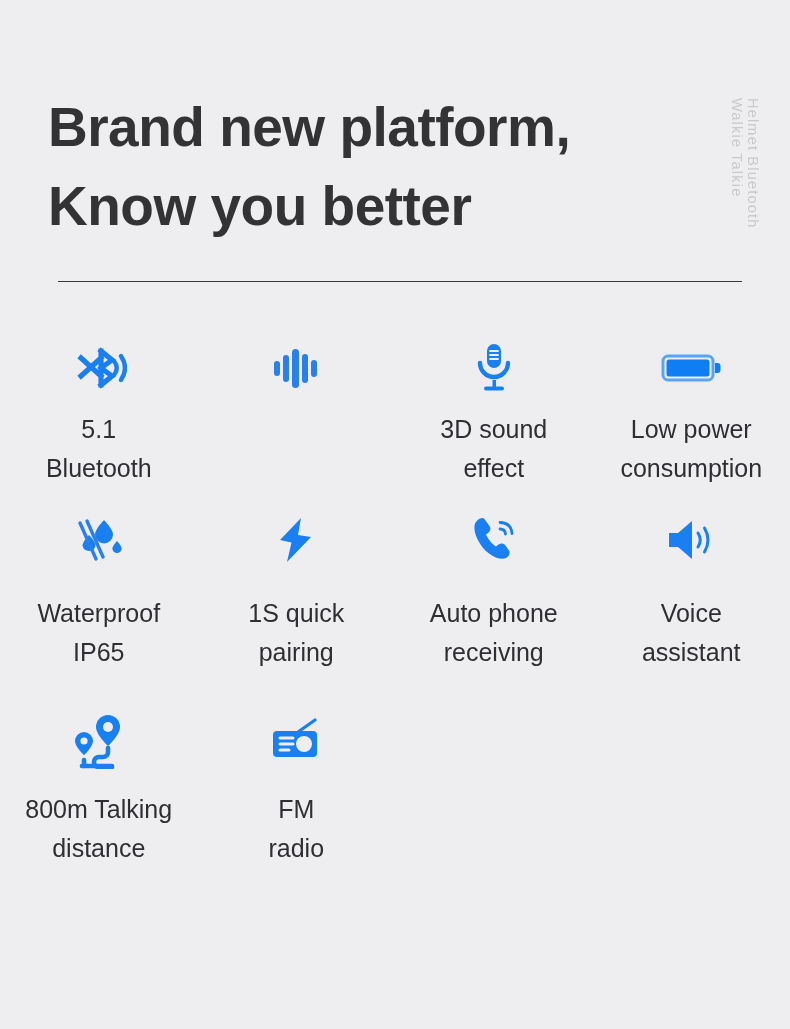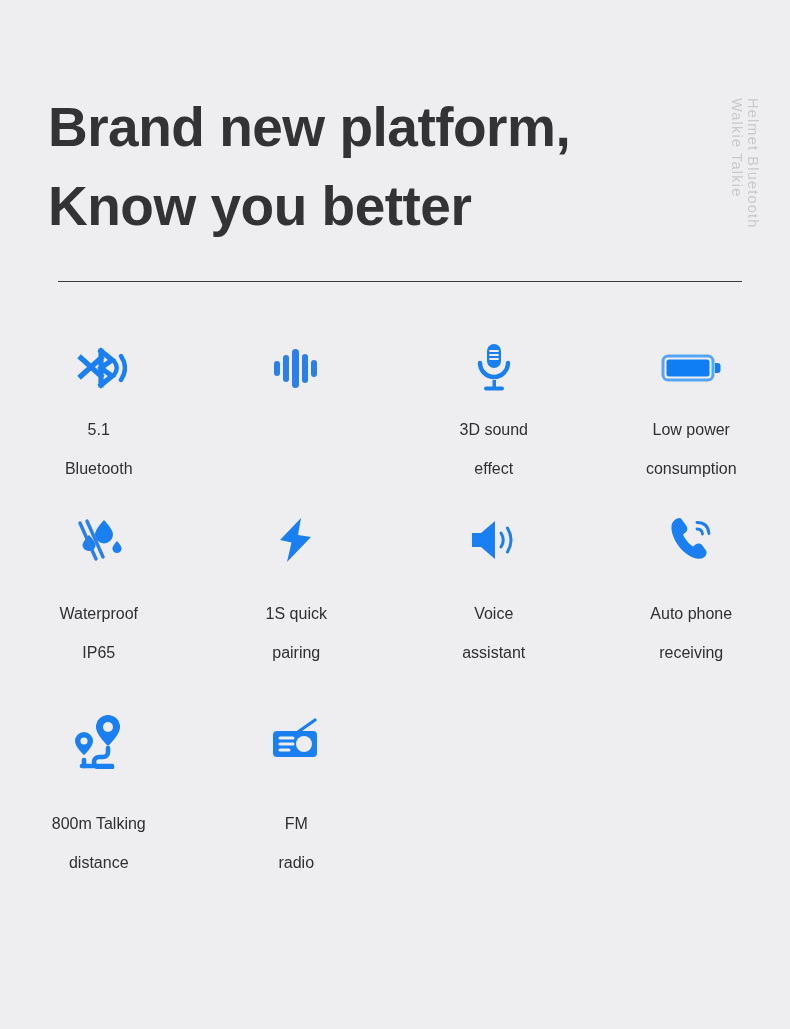--- a/index.html
+++ b/index.html
@@ -104,31 +104,31 @@
     height: 56px;
     display: flex;
     align-items: center;
     justify-content: center;
   }
   .icon-wrap svg { display: block; }
 
   .cap {
     margin-top: 14px;
     text-align: center;
-    font-size: 16px;
+    font-size: 25px;
     line-height: 39px;
     color: #2f2f33;
     white-space: pre-line;
   }
 
   
   .row-2 .icon-wrap { height: 60px; }
   .row-3 .icon-wrap { height: 62px; }
   .row-2 .cap { margin-top: 24px; }
-  .row-3 .cap { margin-top: 32px; }
+  .row-3 .cap { margin-top: 18px; }
 </style>
 </head>
 <body>
 
 <div class="page">
 
   <div class="header">
 
     <div class="headline"><span>Brand new platform,</span>
 <span>Know you better</span></div>
@@ -233,44 +233,44 @@
           <svg width="44" height="48" viewBox="0 0 44 48">
             <path d="M27 2 L6 24 L17.5 26.5 L13 46 L37 21 L24 19 z" fill="#1a7ff0"></path>
           </svg>
         </div>
         <div class="cap">1S quick
 pairing</div>
       </div>
 
       <div class="cell">
         <div class="icon-wrap">
+          <svg width="50" height="50" viewBox="0 0 50 50">
+            <path d="M14 3 c-4 0 -8 3.5 -8.5 8 c-1 9 6.5 21.5 14.5 27.5 c6 4.5 13 6.5 17 4.5 c3 -1.5 4.5 -5 3 -7.5 l-4 -5.5 c-1.5 -2 -4.5 -2 -6.5 -0.5 l-2.5 2 c-3.5 -2 -8.5 -8 -10 -12 l2.5 -2 c2 -1.5 2.5 -4.5 1 -6.5 l-4 -5.5 C15.5 4 14.8 3 14 3 z" fill="#1a7ff0"></path>
+            <g fill="none" stroke="#1a7ff0" stroke-width="2.8" stroke-linecap="round">
+              <path d="M31 14 Q36 14 36.5 19"></path>
+              <path d="M31 7.5 Q42 7.5 43 18.5"></path>
+            </g>
+          </svg>
+        </div>
+        <div class="cap">Auto phone
+receiving</div>
+      </div>
+
+      <div class="cell">
+        <div class="icon-wrap">
           <svg width="52" height="46" viewBox="0 0 52 46">
             <path d="M4 16 h9 L27 4 v38 L13 30 H4 z" fill="#1a7ff0"></path>
             <g fill="none" stroke="#1a7ff0" stroke-width="3" stroke-linecap="round">
               <path d="M33 16 Q37.5 23 33 30"></path>
               <path d="M39.5 11 Q46.5 23 39.5 35"></path>
             </g>
           </svg>
         </div>
         <div class="cap">Voice
 assistant</div>
-      </div>
-
-      <div class="cell">
-        <div class="icon-wrap">
-          <svg width="50" height="50" viewBox="0 0 50 50">
-            <path d="M14 3 c-4 0 -8 3.5 -8.5 8 c-1 9 6.5 21.5 14.5 27.5 c6 4.5 13 6.5 17 4.5 c3 -1.5 4.5 -5 3 -7.5 l-4 -5.5 c-1.5 -2 -4.5 -2 -6.5 -0.5 l-2.5 2 c-3.5 -2 -8.5 -8 -10 -12 l2.5 -2 c2 -1.5 2.5 -4.5 1 -6.5 l-4 -5.5 C15.5 4 14.8 3 14 3 z" fill="#1a7ff0"></path>
-            <g fill="none" stroke="#1a7ff0" stroke-width="2.8" stroke-linecap="round">
-              <path d="M31 14 Q36 14 36.5 19"></path>
-              <path d="M31 7.5 Q42 7.5 43 18.5"></path>
-            </g>
-          </svg>
-        </div>
-        <div class="cap">Auto phone
-receiving</div>
       </div>
     </div>
 
     <div class="row row-3">
 
       <div class="cell">
         <div class="icon-wrap">
           <svg width="62" height="56" viewBox="0 0 62 56">
             <path d="M40 2 a12 12 0 0 0 -12 12 c0 8 12 19 12 19 s12 -11 12 -19 a12 12 0 0 0 -12 -12 z" fill="#1a7ff0"></path>
             <circle cx="40" cy="14" r="5" fill="#eeeef0"></circle>

